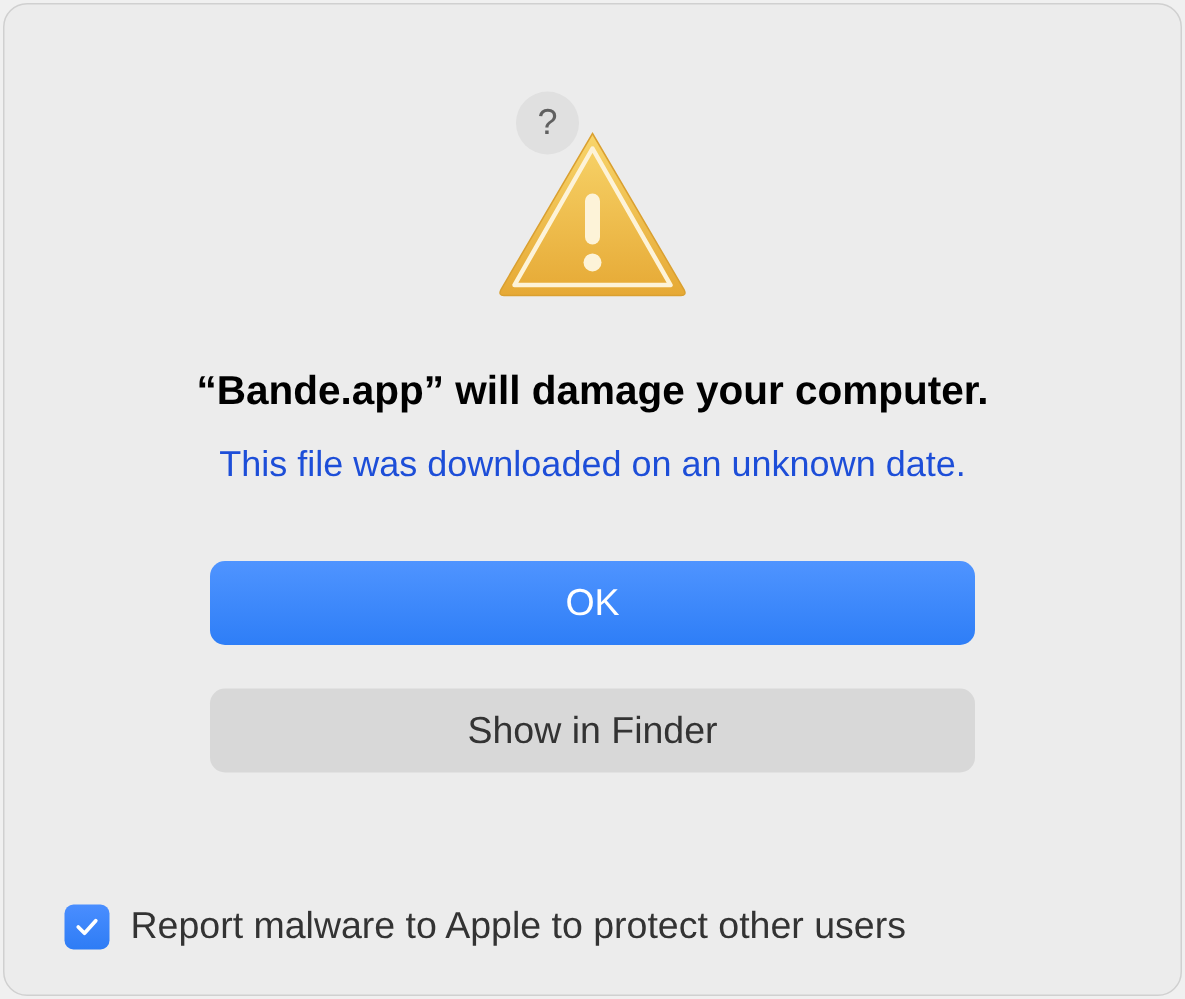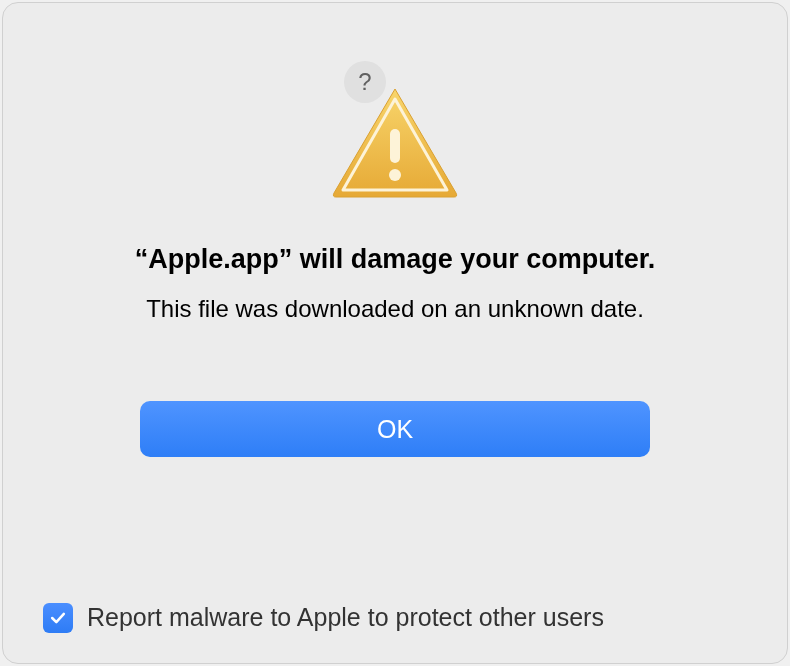--- a/index.html
+++ b/index.html
@@ -57,22 +57,22 @@
     .title {
       font-size: 27px;
       font-weight: 700;
       color: #000;
       text-align: center;
       margin-bottom: 20px;
     }
     
     .subtitle {
       font-size: 24px;
-      color: #000000;
-      margin-bottom: 78px;
+      color: #1d4ed8;
+      margin-bottom: 50px;
     }
     
     .button-container {
       width: 510px;
       display: flex;
       flex-direction: column;
       gap: 29px;
       margin-bottom: 50px;
     }
     
@@ -147,26 +147,27 @@
           <stop offset="100%" stop-color="#e6a935"></stop>
         </linearGradient>
       </defs>
       <path d="M 65 4 L 126 108 Q 128 112 124 112 L 6 112 Q 2 112 4 108 Z" fill="url(#warnGrad)" stroke="#daa030" stroke-width="1"></path>
       <path d="M 65 14 L 117 105 L 13 105 Z" fill="none" stroke="#fdf3d8" stroke-width="3" stroke-linejoin="round"></path>
       <rect x="60" y="44" width="10" height="34" rx="5" fill="#fdf3d8"></rect>
       <circle cx="65" cy="90" r="6" fill="#fdf3d8"></circle>
     </svg>
   </div>
 
-  <div class="title">“Apple.app” will damage your computer.</div>
+  <div class="title">“Bande.app” will damage your computer.</div>
 
   <div class="subtitle">This file was downloaded on an unknown date.</div>
 
   <div class="button-container">
     <button class="btn btn-primary">OK</button>
+    <button class="btn btn-secondary">Show in Finder</button>
   </div>
 
   <div class="checkbox-row">
     <div class="checkbox">
       <svg viewBox="0 0 24 24">
         <path d="M 5 12 L 10 17 L 19 7" stroke="#fff" stroke-width="3" fill="none" stroke-linecap="round" stroke-linejoin="round"></path>
       </svg>
     </div>
     <span class="checkbox-label">Report malware to Apple to protect other users</span>
   </div>

